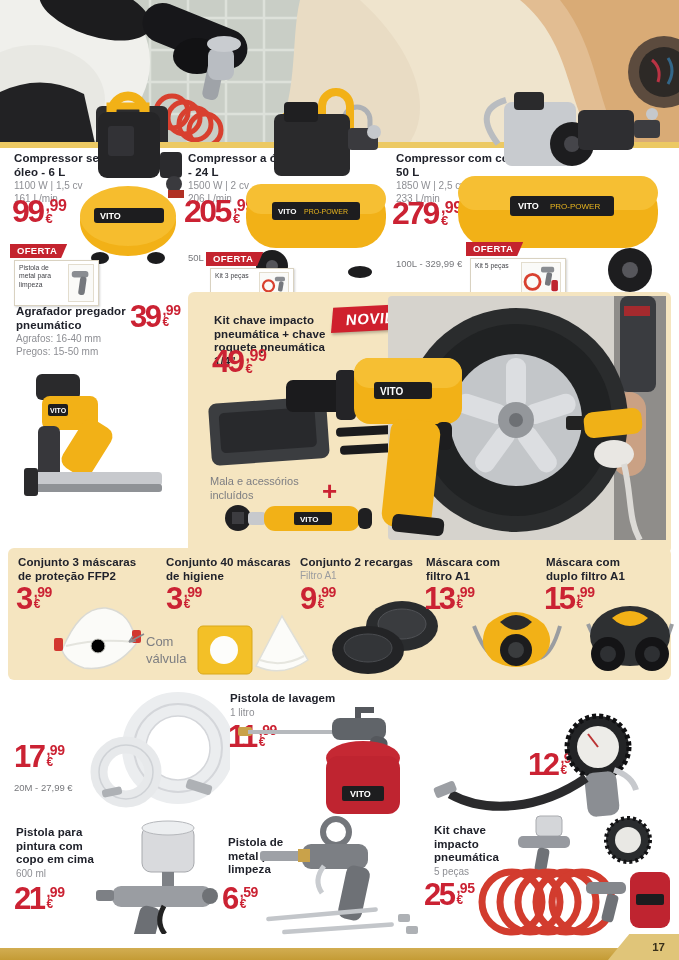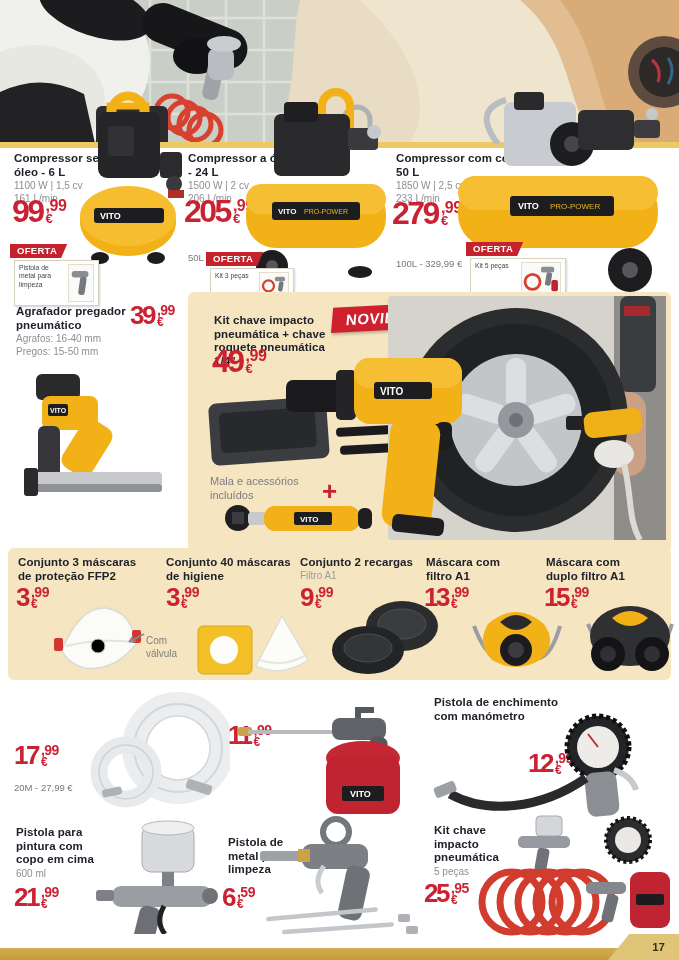--- a/index.html
+++ b/index.html
@@ -9,21 +9,21 @@
 .abs{position:absolute}
 .t{font-weight:700;font-size:11.5px;line-height:1.18;color:#20222b;letter-spacing:.1px}
 .s{font-size:10px;line-height:1.3;color:#8e8f94}
 .sub{font-size:10px;color:#9b9c9f}
 .alt{font-size:9.5px;color:#77787c;font-weight:400}
 .price{display:inline-flex;align-items:flex-start;color:#cb2233;font-weight:700;line-height:.85}
 .price .pi{font-size:32px;letter-spacing:-2.5px}
 .price .pf{display:flex;flex-direction:column;align-items:flex-start;margin-left:3px;padding-top:1px}
 .price .pd{font-size:16px;letter-spacing:-.5px}
 .price .pe{font-size:13px}
-.pr-m .pi{font-size:26px}
+.pr-m .pi{font-size:31px}
 .pr-m .pd{font-size:14px}
 .pr-m .pe{font-size:12px}
 .cream{background:#f5e5c0;border-radius:6px}
 .ribbon{display:inline-block;background:#c4232e;color:#fff;font-weight:700;font-size:9.5px;line-height:14px;
  padding:0 10px 0 7px;letter-spacing:.3px;clip-path:polygon(0 0,100% 0,calc(100% - 6px) 100%,0 100%)}
 .ocard{background:#fff;border:1px solid #d9d2c1;box-shadow:1px 1px 2px rgba(0,0,0,.18);
  display:flex;align-items:flex-start;gap:3px;padding:3px 4px;margin-top:2px;margin-left:4px}
 .ocap{font-size:6.8px;line-height:1.25;color:#44454a;width:46px}
 .opic{border:1px solid #e3ddce;background:#fafaf8;flex:0 0 auto}
 .novidade{background:#cf202d;color:#fff;font-weight:700;font-size:15px;line-height:25px;padding:0 14px;
@@ -312,21 +312,21 @@
   <svg class="abs" style="left:52px;top:596px" width="92" height="82" viewBox="0 0 92 82">
     <path d="M10,54 Q28,10 54,12 Q80,16 84,48 Q62,76 32,72 Q14,66 10,54 Z" fill="#fbfbf8" stroke="#dadad4" stroke-width="1.5"></path>
     <path d="M14,50 Q46,42 82,46" stroke="#e4e4de" stroke-width="2" fill="none"></path>
     <rect x="2" y="42" width="9" height="13" rx="2" fill="#d2372f"></rect>
     <rect x="80" y="34" width="9" height="13" rx="2" fill="#d2372f"></rect>
     <circle cx="46" cy="50" r="7" fill="#ececе8" stroke="#c9c9c3"></circle>
   </svg>
   <svg class="abs" style="left:124px;top:632px" width="22" height="14" viewBox="0 0 22 14">
     <path d="M20,2 L5,10 M5,10 l7,-1 M5,10 l4,-6" stroke="#8a8b8e" stroke-width="1.6" fill="none"></path>
   </svg>
-  <div class="note abs" style="left:146px;top:634px;width:44px;font-size:10px">Com válvula</div>
+  <div class="note abs" style="left:146px;top:634px;width:44px;font-size:13px">Com válvula</div>
 
   <div class="abs" style="left:166px;top:556px;width:128px">
     <div class="t">Conjunto 40 máscaras de higiene</div>
   </div>
   <div class="price pr-m abs" style="left:166px;top:586px">
     <span class="pi">3</span>
     <span class="pf">
         <span class="pd">,99</span>
         <span class="pe">€</span>
       </span>
@@ -405,42 +405,43 @@
   <svg class="abs" style="left:90px;top:690px" width="140" height="120" viewBox="0 0 140 120">
     <circle cx="88" cy="58" r="44" fill="none" stroke="#ebedef" stroke-width="24"></circle>
     <circle cx="88" cy="58" r="44" fill="none" stroke="#d4d6da" stroke-width="2"></circle>
     <circle cx="88" cy="58" r="32" fill="none" stroke="#d4d6da" stroke-width="1.5"></circle>
     <circle cx="36" cy="82" r="27" fill="none" stroke="#e7e9eb" stroke-width="17"></circle>
     <circle cx="36" cy="82" r="27" fill="none" stroke="#cfd2d6" stroke-width="1.5"></circle>
     <rect x="96" y="92" width="26" height="10" rx="3" fill="#aeb1b5" transform="rotate(18 109 97)"></rect>
     <rect x="12" y="98" width="20" height="8" rx="3" fill="#aeb1b5" transform="rotate(-12 22 102)"></rect>
   </svg>
 
+  <div class="abs" style="left:230px;top:692px;width:150px">
+    <div class="t">Pistola de lavagem</div>
+    <div class="s">1 litro</div>
+  </div>
   <div class="price pr-m abs" style="left:228px;top:724px">
     <span class="pi">11</span>
     <span class="pf">
         <span class="pd">,99</span>
         <span class="pe">€</span>
       </span>
   </div>
   <svg class="abs" style="left:238px;top:700px" width="188" height="116" viewBox="0 0 188 116">
     <rect x="0" y="27" width="14" height="9" rx="2" fill="#c9a24a"></rect>
     <rect x="10" y="30" width="86" height="4" fill="#b6b9bd"></rect>
     <rect x="94" y="18" width="54" height="22" rx="8" fill="#606469"></rect>
     <path d="M120,18 v-8 h16" stroke="#55585d" stroke-width="6" fill="none"></path>
     <rect x="128" y="36" width="18" height="44" rx="7" fill="#55585d" transform="rotate(14 137 58)"></rect>
     <ellipse cx="125" cy="58" rx="37" ry="17" fill="#c52833"></ellipse>
     <rect x="88" y="56" width="74" height="58" rx="12" fill="#bf2430"></rect>
     <rect x="104" y="86" width="42" height="15" rx="2" fill="#1d1d1f"></rect>
     <text x="112" y="97" font-size="9" font-weight="bold" fill="#fff">VITO</text>
   </svg>
 
-  <div class="abs" style="left:434px;top:696px;width:134px">
-    <div class="t">Pistola de enchimento com manómetro</div>
-  </div>
   <div class="price pr-m abs" style="left:528px;top:752px">
     <span class="pi">12</span>
     <span class="pf">
         <span class="pd">,99</span>
         <span class="pe">€</span>
       </span>
   </div>
   <svg class="abs" style="left:428px;top:712px" width="244" height="106" viewBox="0 0 244 106">
     <circle cx="170" cy="35" r="31" fill="#232426"></circle>
     <circle cx="170" cy="35" r="31" fill="none" stroke="#101012" stroke-width="5" stroke-dasharray="4 3"></circle>

